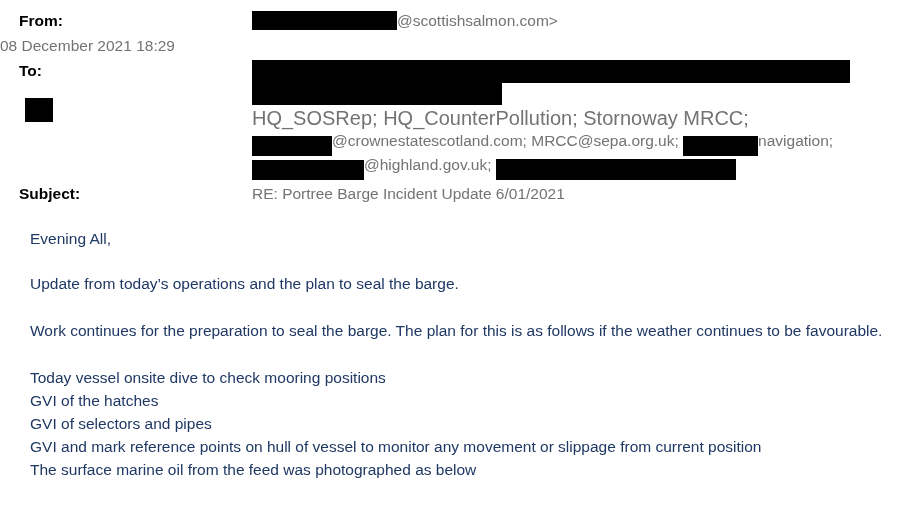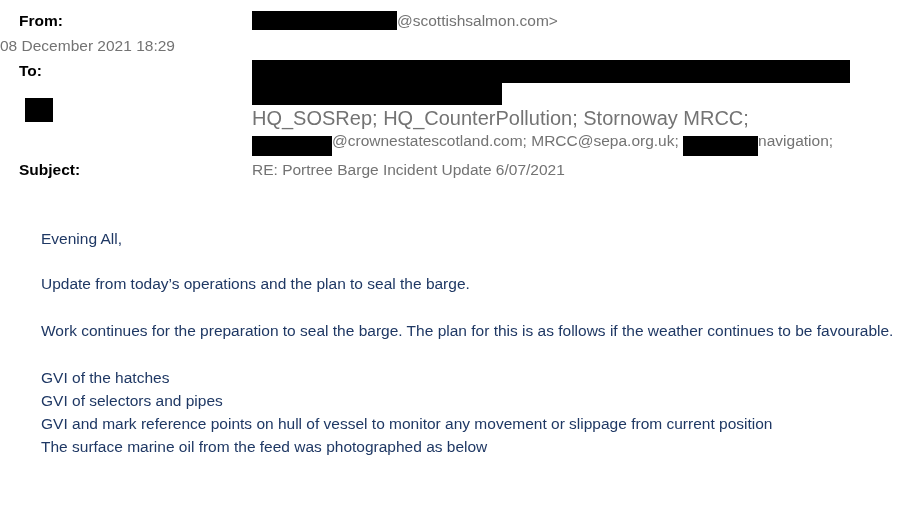--- a/index.html
+++ b/index.html
@@ -88,21 +88,21 @@
   .r-cc-1 { width: 80px; height: 20px; position: relative; top: 4px; }
   .r-cc-2 { width: 75px; height: 20px; position: relative; top: 4px; }
   .r-cc-3 { width: 112px; height: 20px; position: relative; top: 4px; }
   .r-cc-4 { width: 240px; height: 21px; position: relative; top: 4px; }
 
   .row-subject { margin-top: 6px; }
 
   
   .body-text {
     position: absolute;
-    left: 41px;
+    left: 30px;
     top: 228px;
     width: 860px;
     font-size: 15.5px;
     line-height: 22px;
     color: #1F3864;
   }
   .body-text p {
     margin: 0 0 23px 0;
   }
   .body-text p.tight {
@@ -143,36 +143,40 @@
       </div>
     </div>
 
     <div class="hdr-row row-cc">
       <div class="hdr-label"></div>
       <div class="hdr-value">
         <div class="cc-line1">HQ_SOSRep; HQ_CounterPollution; Stornoway MRCC;</div>
         <div class="cc-line2">
           <span class="redact r-cc-1"></span><span>@crownestatescotland.com; MRCC@sepa.org.uk;</span> <span class="redact r-cc-2"></span><span>navigation;</span>
         </div>
+        <div class="cc-line3">
+          <span class="redact r-cc-3"></span><span>@highland.gov.uk;</span> <span class="redact r-cc-4"></span>
+        </div>
       </div>
     </div>
 
     <div class="hdr-row row-subject">
       <div class="hdr-label">Subject:</div>
-      <div class="hdr-value">RE: Portree Barge Incident Update 6/07/2021</div>
+      <div class="hdr-value">RE: Portree Barge Incident Update 6/01/2021</div>
     </div>
 
     <span class="to-left-square"></span>
   </div>
 
   <div class="body-text">
     <p>Evening All,</p>
     <p>Update from today’s operations and the plan to seal the barge.</p>
     <div class="para-wrap">Work continues for the preparation to seal the barge. The plan for this is as follows if the weather continues to be favourable.</div>
     <div class="list-block">
+      <p class="tight">Today vessel onsite dive to check mooring positions</p>
       <p class="tight">GVI of the hatches</p>
       <p class="tight">GVI of selectors and pipes</p>
       <p class="tight">GVI and mark reference points on hull of vessel to monitor any movement or slippage from current position</p>
       <p class="tight">The surface marine oil from the feed was photographed as below</p>
     </div>
   </div>
 
 </div>
 
 </body></html>

